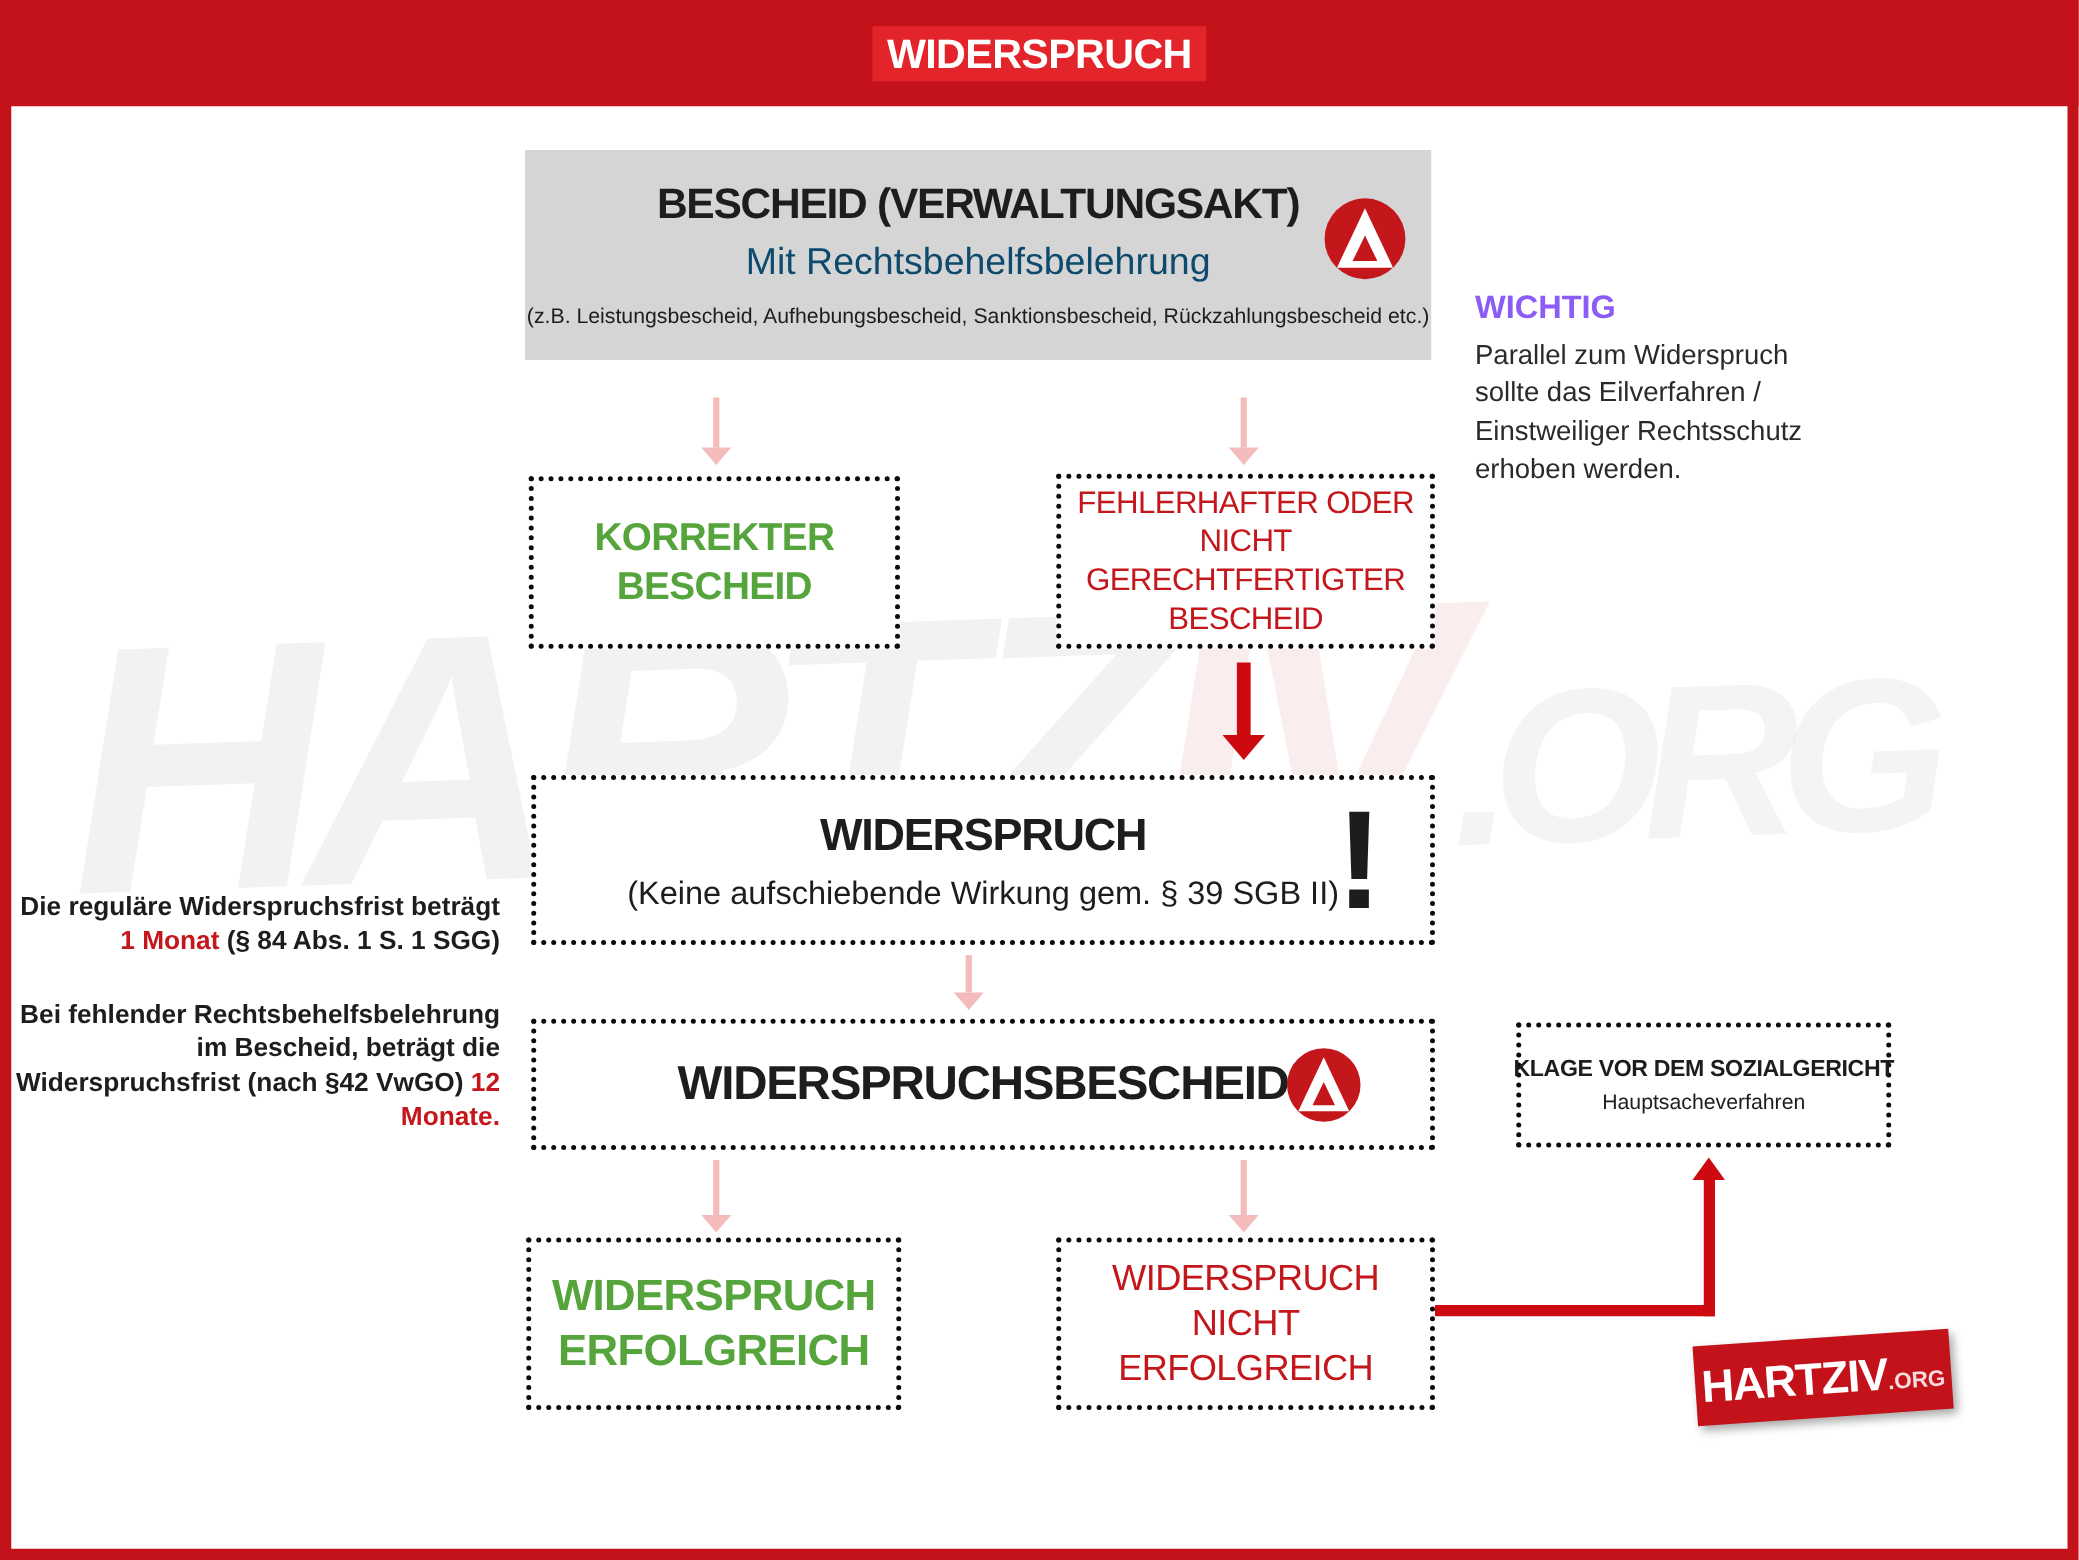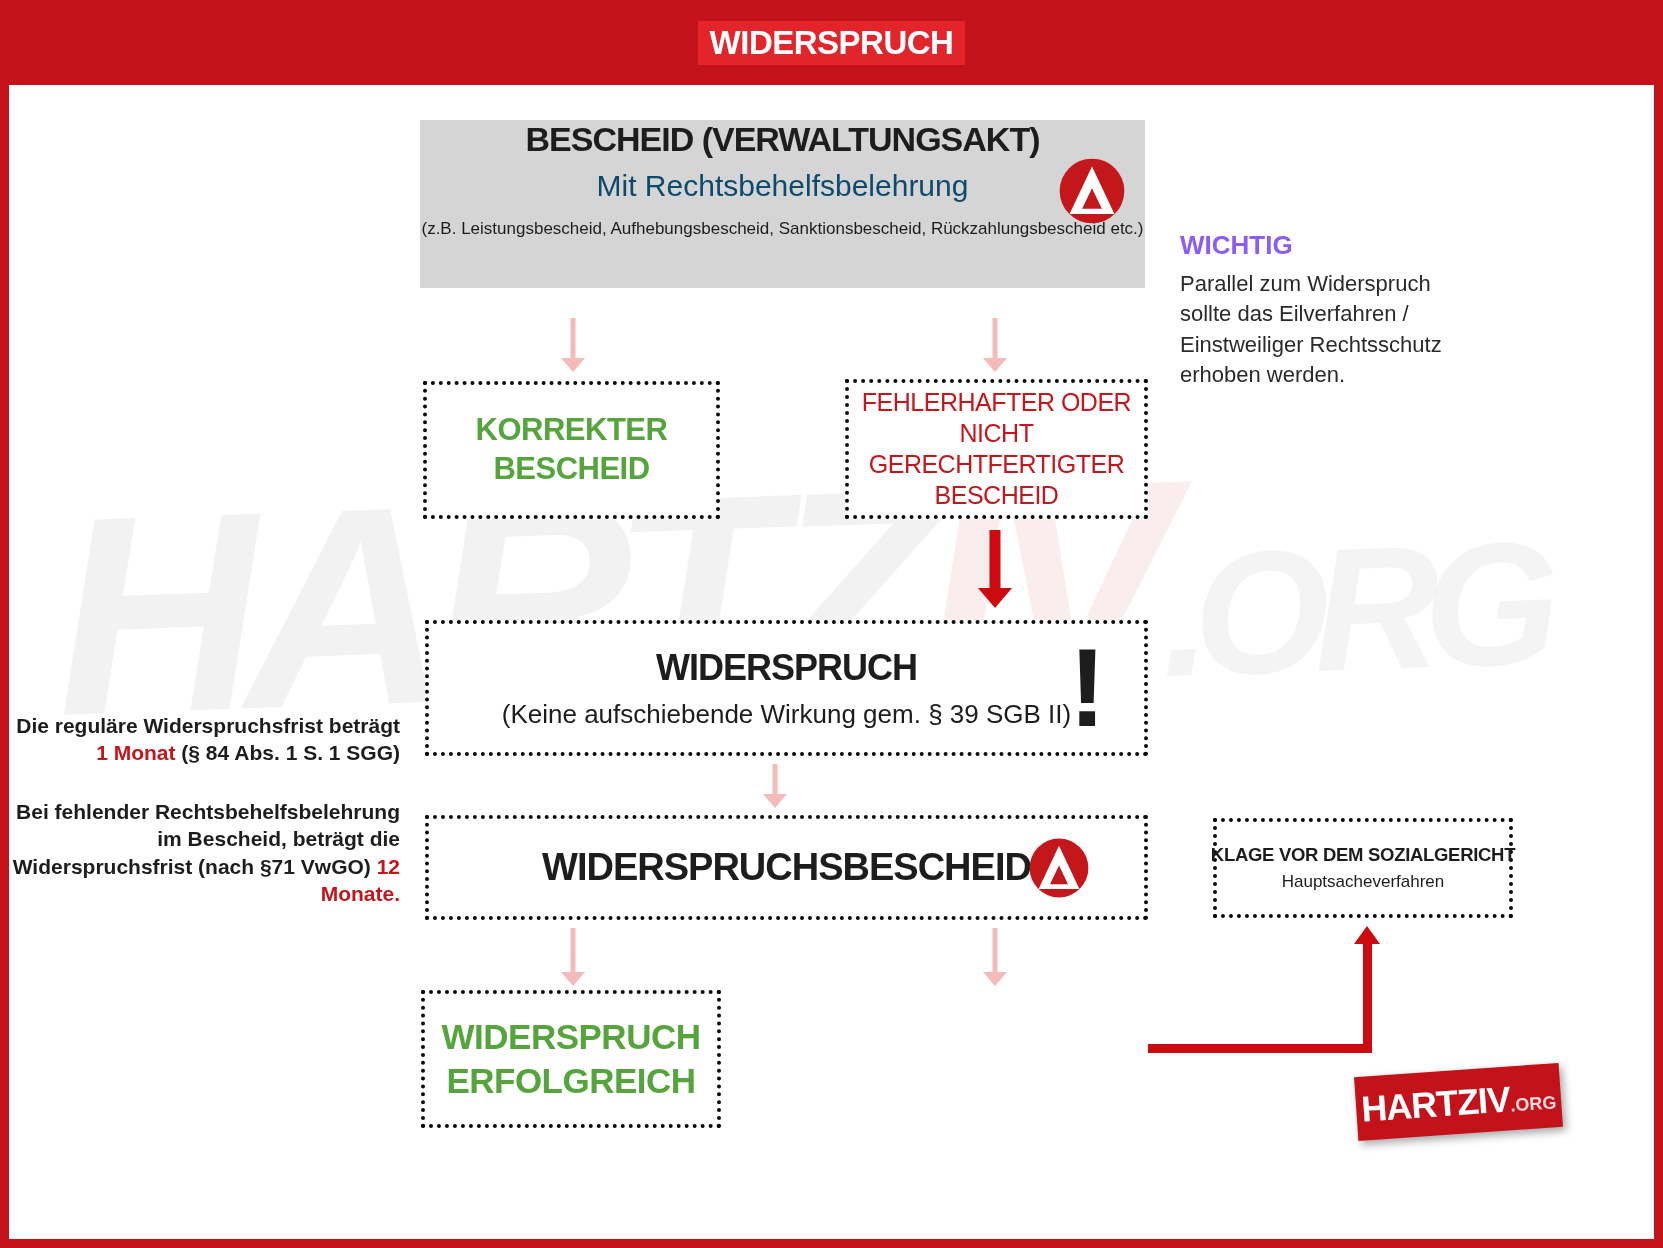--- a/index.html
+++ b/index.html
@@ -32,21 +32,21 @@
     transform:rotate(-2deg);
     user-select:none;
   }
   .wm-hartz { color:rgba(40,40,40,0.06); }
   .wm-iv    { color:rgba(196,23,28,0.08); }
   .wm-org   { color:rgba(40,40,40,0.05); font-size:0.62em; }
 
   
   .graybox {
     position:absolute; left:420px; top:120px; width:725px; height:168px;
-    background:#d5d5d5; z-index:5; text-align:center; 
+    background:#d5d5d5; z-index:5; text-align:center; padding-top:24px;
   }
   .graybox .t1 { font-size:34px; font-weight:bold; letter-spacing:-1px; color:#1d1d1b; }
   .graybox .t2 { font-size:30px; color:#0c4a6e; margin-top:10px; }
   .graybox .t3 { font-size:17px; color:#1d1d1b; margin-top:16px; white-space:nowrap; }
   .ba-logo { position:absolute; }
   .ba-logo.in-gray { right:20px; top:38px; width:66px; height:66px; }
   .ba-logo.in-wb   { right:55px; top:50%; transform:translateY(-50%); width:60px; height:60px; }
 
   .dotted {
     position:absolute; z-index:5; background:#fff;
@@ -177,21 +177,21 @@
       <div class="head"></div>
   </div>
 
   <div class="dotted box-widerspruch">
     <div class="t1">WIDERSPRUCH</div>
     <div class="t2">(Keine aufschiebende Wirkung gem. § 39 SGB II)</div>
     <div class="excl">!</div>
   </div>
 
   <div class="note note1"><span>Die reguläre Widerspruchsfrist beträgt </span><span class="hl">1 Monat</span><span> (§ 84 Abs. 1 S. 1 SGG)</span></div>
-  <div class="note note2"><span>Bei fehlender Rechtsbehelfsbelehrung im Bescheid, beträgt die Widerspruchsfrist (nach §71 VwGO) </span><span class="hl">12 Monate.</span></div>
+  <div class="note note2"><span>Bei fehlender Rechtsbehelfsbelehrung im Bescheid, beträgt die Widerspruchsfrist (nach §42 VwGO) </span><span class="hl">12 Monate.</span></div>
 
   <div class="varrow pink" style="left:763px; top:764px; height:44px;">
     <div class="stem"></div>
       <div class="head"></div>
   </div>
 
   <div class="dotted box-klage">
     <div class="t1">KLAGE VOR DEM SOZIALGERICHT</div>
     <div class="t2">Hauptsacheverfahren</div>
   </div>
@@ -210,20 +210,23 @@
       <div class="head"></div>
   </div>
   <div class="varrow pink" style="left:983px; top:928px; height:58px;">
     <div class="stem"></div>
       <div class="head"></div>
   </div>
 
   <div class="dotted box-erfolg">
     <div class="green-label">WIDERSPRUCH ERFOLGREICH</div>
   </div>
+  <div class="dotted box-nichterfolg">
+    <div class="red-label">WIDERSPRUCH NICHT ERFOLGREICH</div>
+  </div>
 
   <div class="l-seg" style="left:1148px; top:1044px; width:224px; height:9px;"></div>
   <div class="l-seg" style="left:1363px; top:944px; width:9px; height:109px;"></div>
   <div class="l-head-up" style="left:1354px; top:926px;"></div>
 
   <div class="badge">
     <span class="bh">HARTZ</span>
       <span class="bi">IV</span>
       <span class="bo">.ORG</span>
   </div>

